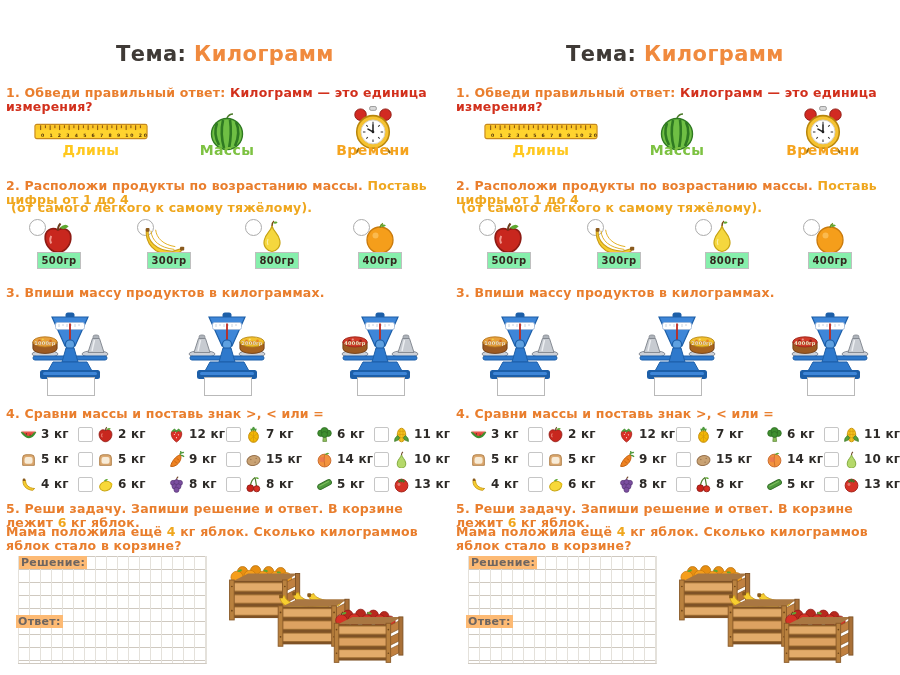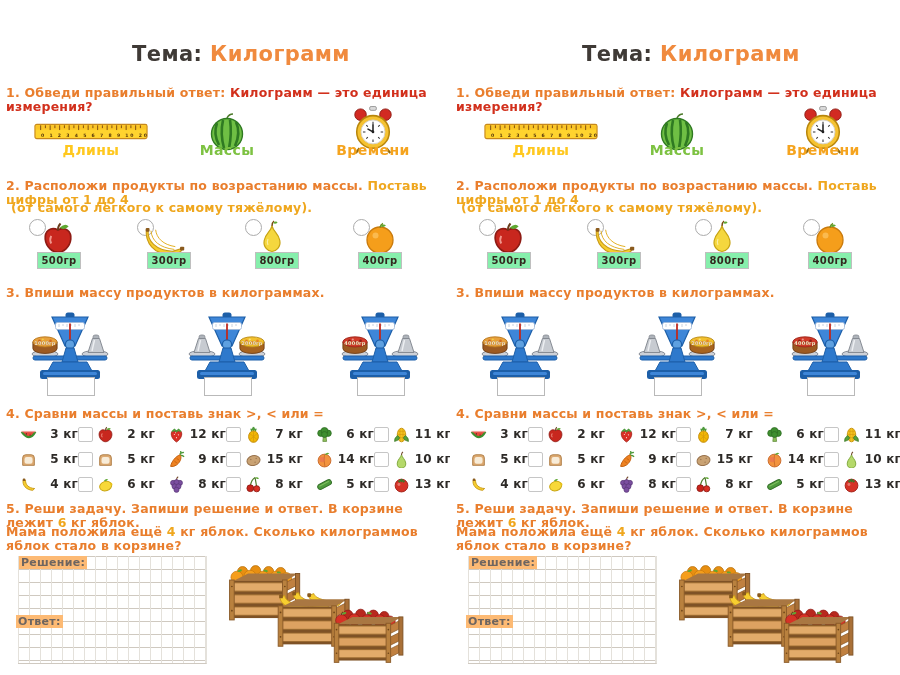--- a/index.html
+++ b/index.html
@@ -1,20 +1,20 @@
 <!DOCTYPE html>
 <html><head>
 <meta charset="utf-8">
 <style>
   html,body{margin:0;padding:0;background:#fff;width:900px;height:675px;overflow:hidden;
     font-family:"DejaVu Sans",sans-serif;}
   .half{position:absolute;top:0;width:450px;height:675px;background:#fff;}
   .abs{position:absolute;}
   
-  .title{top:42px;left:16px;width:100%;text-align:center;font-size:21px;font-weight:800;letter-spacing:.4px;}
+  .title{top:42px;left:0;width:100%;text-align:center;font-size:21px;font-weight:800;letter-spacing:.4px;}
   .t-dark{color:#3F3A36;}
   .t-orange{color:#F08A3E;}
   .hdr{font-size:12.5px;font-weight:700;letter-spacing:.2px;line-height:1.15;}
   .c-orange{color:#E97E2D;}
   .c-red{color:#D2301C;}
   .c-gold{color:#EFA71E;}
   .opt-label{font-size:14px;font-weight:800;text-align:center;letter-spacing:.4px;}
   .l-len{color:#FFC81E;}
   .l-mass{color:#7DC242;}
   .l-time{color:#F5A41F;}
@@ -24,21 +24,21 @@
     font-size:10px;font-weight:700;color:#33291F;text-align:center;line-height:15px;letter-spacing:.3px;}
   
   .scale{position:absolute;width:90px;height:74px;}
   .scale svg{position:absolute;}
   .cake-lbl{position:absolute;width:30px;top:32px;text-align:center;font-size:5px;font-weight:700;color:#F9E8C8;
     text-shadow:0 0 1px #7A3E10;letter-spacing:.2px;}
   .abox{position:absolute;left:22px;top:69px;width:46px;height:17px;background:#fff;border:1.4px solid #B9B9B9;}
   
   .cmp{position:absolute;display:flex;align-items:center;height:20px;}
   .cmp .ic{width:17px;height:17px;flex:0 0 auto;margin-right:4px;}
-  .cmp .val{width:37px;font-size:12px;font-weight:700;color:#2D2A27;letter-spacing:.2px;text-align:right;}
+  .cmp .val{width:37px;font-size:12px;font-weight:700;color:#2D2A27;letter-spacing:.2px;}
   .cmp .box{width:13px;height:13px;background:#fff;border:1.8px solid #C6C6C6;border-radius:2px;margin:0 4px 0 0;}
   
   .grid{left:18px;top:556px;width:188px;height:107px;
     background-image:linear-gradient(to right,#E4E1DB 1px,transparent 1px),
                      linear-gradient(to bottom,#CFC9C0 1px,transparent 1px);
     background-size:11px 13px;border-right:1px solid #E4E1DB;border-bottom:1px solid #CFC9C0;}
   .glabel{font-size:11px;font-weight:700;color:#6E6560;background:#fdba74;padding:0 2px;letter-spacing:.3px;}
 </style>
 </head>
 <body>

